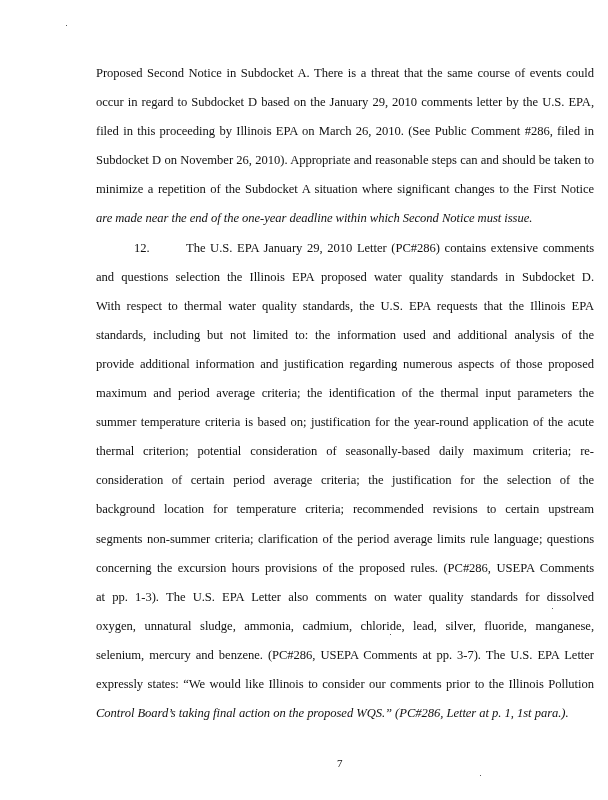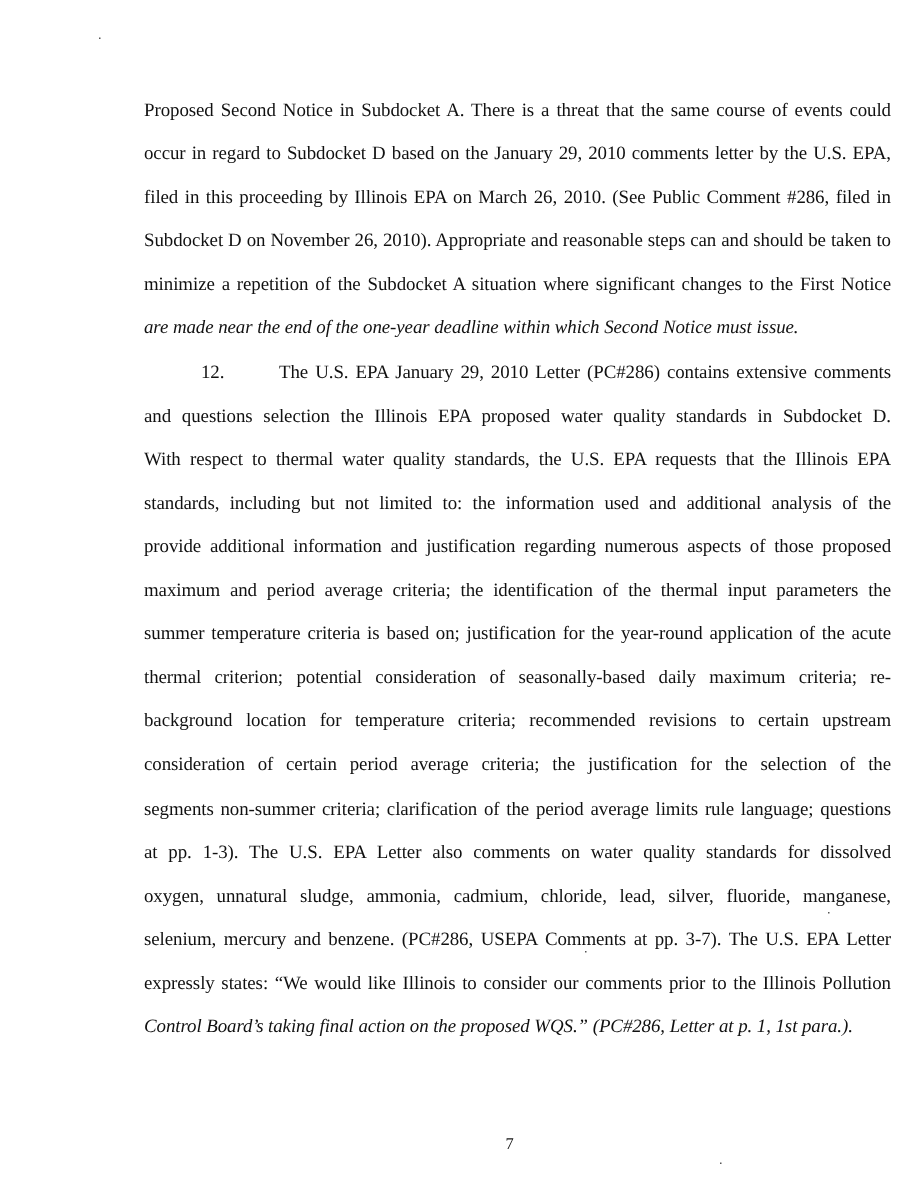--- a/index.html
+++ b/index.html
@@ -84,23 +84,24 @@
       <span class="para-num">12.</span>
       <span style="flex:1; text-align:justify; text-align-last:justify;">The U.S. EPA January 29, 2010 Letter (PC#286) contains extensive comments</span>
     </span>
     <span class="line">and questions selection the Illinois EPA proposed water quality standards in Subdocket D.</span>
     <span class="line">With respect to thermal water quality standards, the U.S. EPA requests that the Illinois EPA</span>
     <span class="line">standards, including but not limited to:  the information used and additional analysis of the</span>
     <span class="line">provide additional information and justification regarding numerous aspects of those proposed</span>
     <span class="line">maximum and period average criteria; the identification of the thermal input parameters the</span>
     <span class="line">summer temperature criteria is based on; justification for the year-round application of the acute</span>
     <span class="line">thermal criterion; potential consideration of seasonally-based daily maximum criteria; re-</span>
+    <span class="line">consideration of certain period average criteria; the justification for the selection of the</span>
     <span class="line">background location for temperature criteria; recommended revisions to certain upstream</span>
-    <span class="line">consideration of certain period average criteria; the justification for the selection of the</span>
     <span class="line">segments non-summer criteria; clarification of the period average limits rule language; questions</span>
+    <span class="line">concerning the excursion hours provisions of the proposed rules.  (PC#286, USEPA Comments</span>
     <span class="line">at pp. 1-3).  The U.S. EPA Letter also comments on water quality standards for dissolved</span>
     <span class="line">oxygen, unnatural sludge, ammonia, cadmium, chloride, lead, silver, fluoride, manganese,</span>
     <span class="line">selenium, mercury and benzene. (PC#286, USEPA Comments at pp. 3-7).  The U.S. EPA Letter</span>
     <span class="line">expressly states:  “We would like Illinois to consider our comments prior to the Illinois Pollution</span>
     <span class="line last">Control Board’s taking final action on the proposed WQS.”  (PC#286, Letter at p. 1, 1st para.).</span>
   </div>
 
   <div class="page-number">7</div>
 </div>
 

